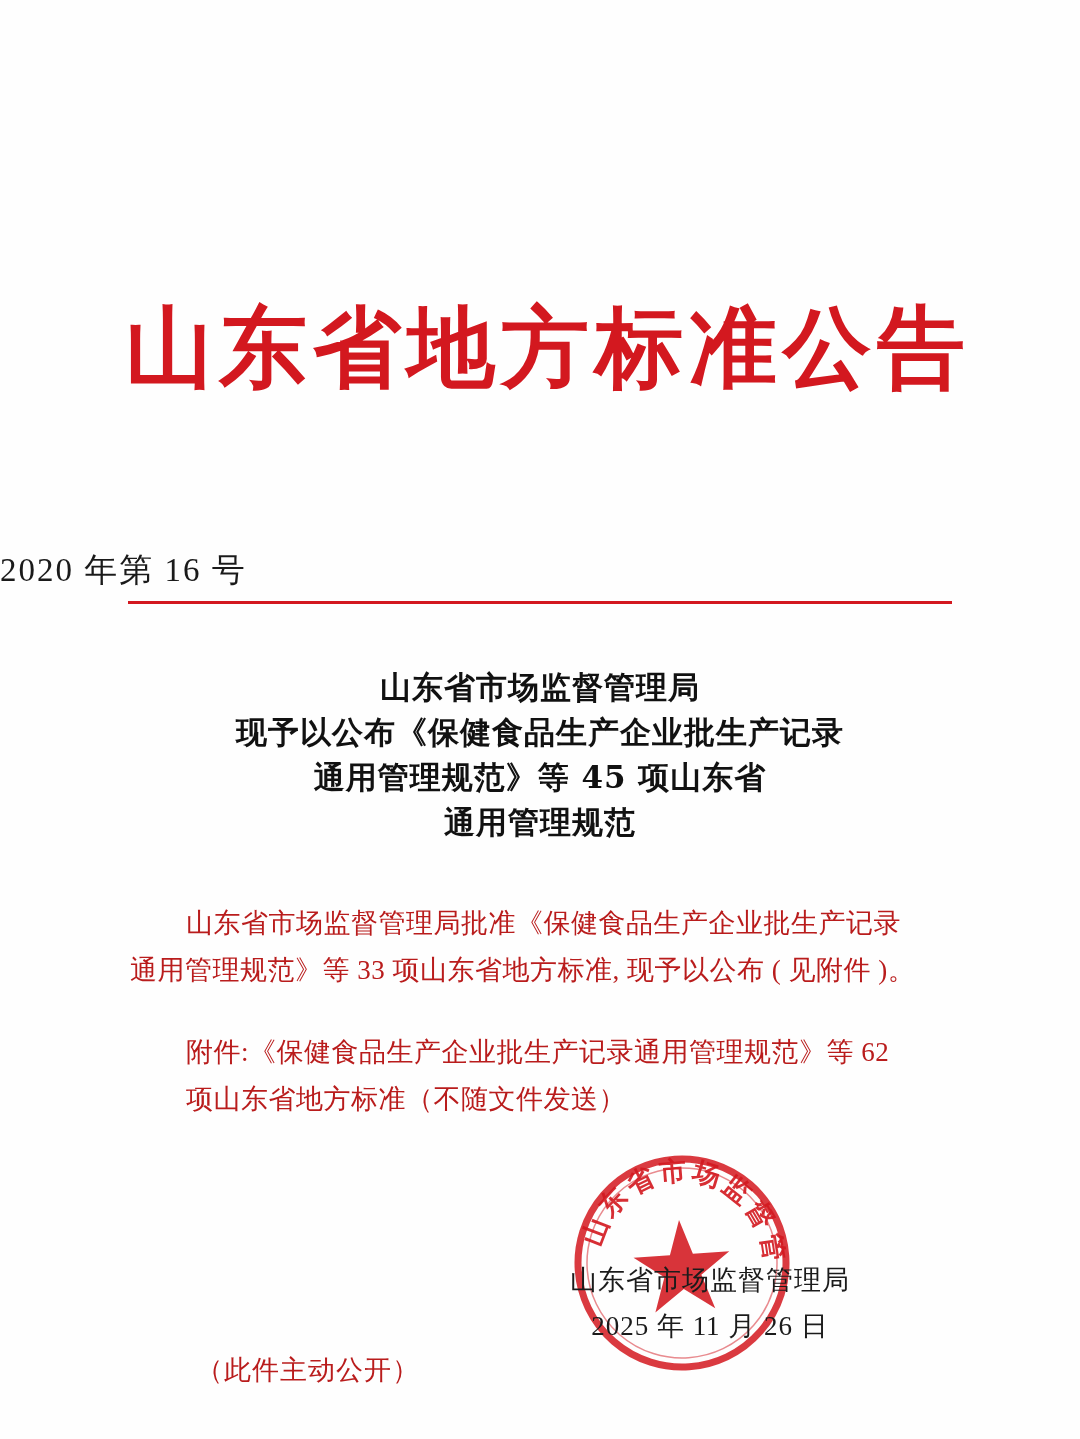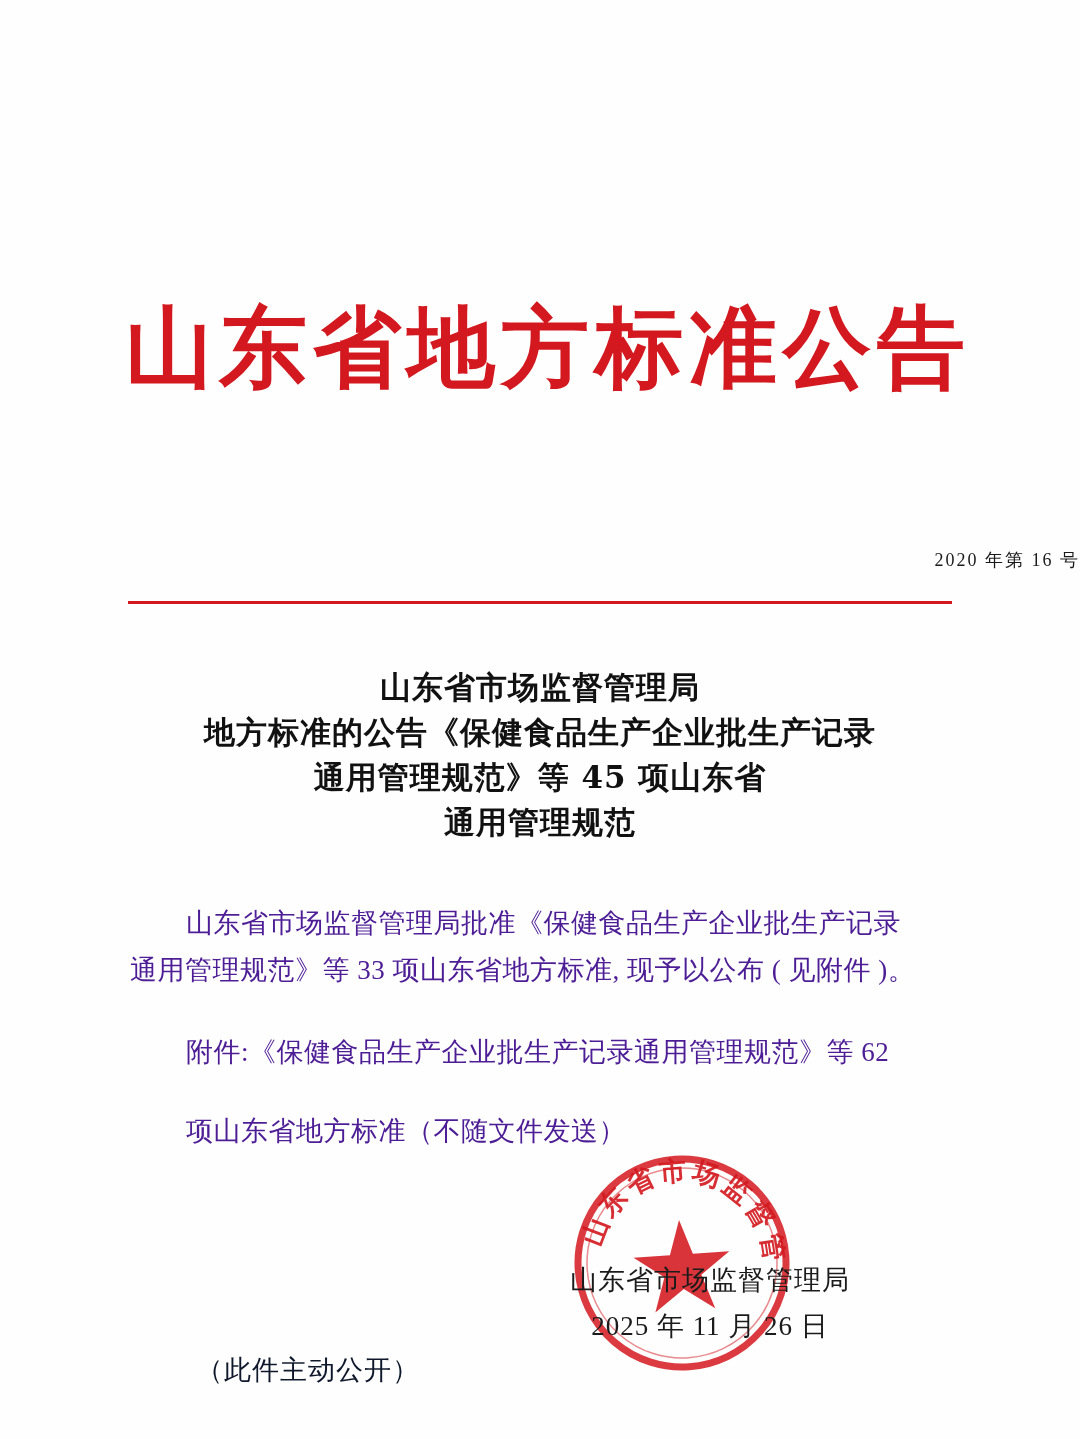--- a/index.html
+++ b/index.html
@@ -38,22 +38,22 @@
     letter-spacing: 6px;
     color: #d3181f;
     white-space: nowrap;
   }
 
   .issue-line {
     position: absolute;
     top: 548px;
     left: 0;
     width: 100%;
-    text-align: right;
-    font-size: 18px;
+    text-align: left;
+    font-size: 33px;
     letter-spacing: 2px;
     color: #1a1a1a;
   }
 
   .red-rule {
     position: absolute;
     top: 601px;
     left: 128px;
     width: 824px;
     height: 3px;
@@ -80,27 +80,27 @@
   .body-block {
     position: absolute;
     top: 900px;
     left: 130px;
     width: 820px;
   }
   .para {
     font-size: 27px;
     line-height: 1.75;
     letter-spacing: 0.5px;
-    color: #4c1d95;
+    color: #b91c1c;
     margin-bottom: 34px;
     font-family: Liberation Serif, serif;
   }
   .para .indent { display: inline-block; width: 56px; }
   .para .line { display: block; white-space: nowrap; }
-  .para .line.hang { padding-left: 56px; margin-top: 32px; }
+  .para .line.hang { padding-left: 56px; }
 
   
   .seal {
     position: absolute;
     top: 1148px;
     left: 567px;
     width: 230px;
     height: 230px;
     pointer-events: none;
   }
@@ -119,39 +119,39 @@
     color: #1b1b1b;
   }
 
   
   .footer-note {
     position: absolute;
     top: 1352px;
     left: 196px;
     font-size: 27px;
     letter-spacing: 1px;
-    color: #0f172a;
+    color: #b91c1c;
   }
 </style>
 </head>
 <body>
 
 <div class="page">
 
   <div class="masthead">
     <div class="masthead-title">山东省地方标准公告</div>
   </div>
 
   <div class="issue-line">2020 年第 16 号</div>
 
   <div class="red-rule"></div>
 
   <div class="doc-title">
     <div>山东省市场监督管理局</div>
-    <div>地方标准的公告《保健食品生产企业批生产记录</div>
+    <div>现予以公布《保健食品生产企业批生产记录</div>
     <div>通用管理规范》等 45 项山东省</div>
     <div>通用管理规范</div>
   </div>
 
   <div class="body-block">
 
     <div class="para">
       <span class="line"><span class="indent"></span><span>山东省市场监督管理局批准《保健食品生产企业批生产记录</span></span>
       <span class="line"><span>通用管理规范》等 33 项山东省地方标准, 现予以公布 ( 见附件 )。</span></span>
     </div>

